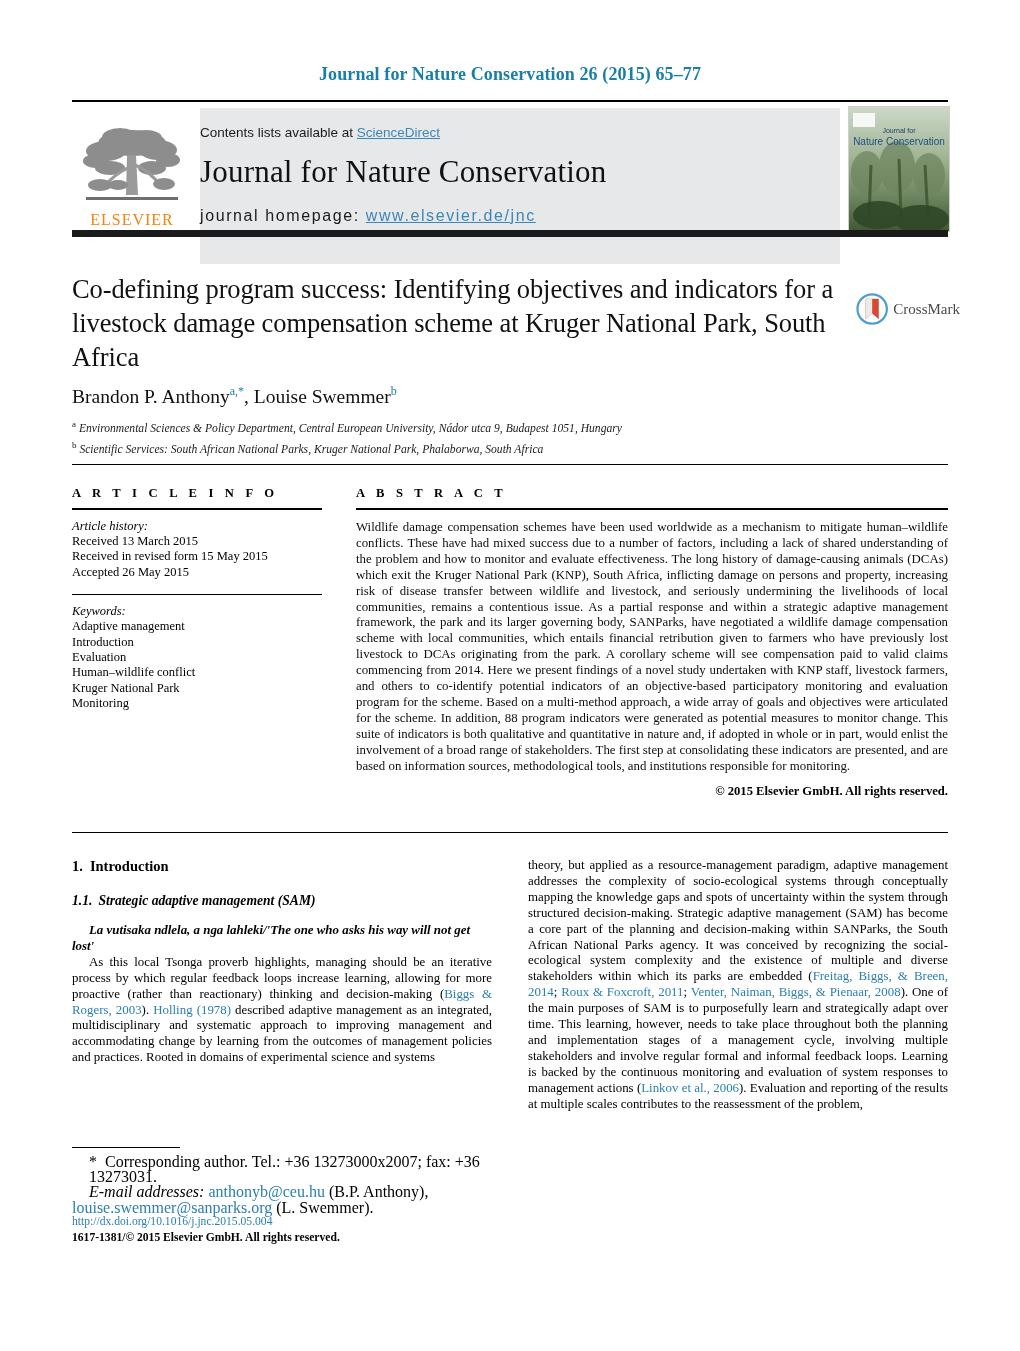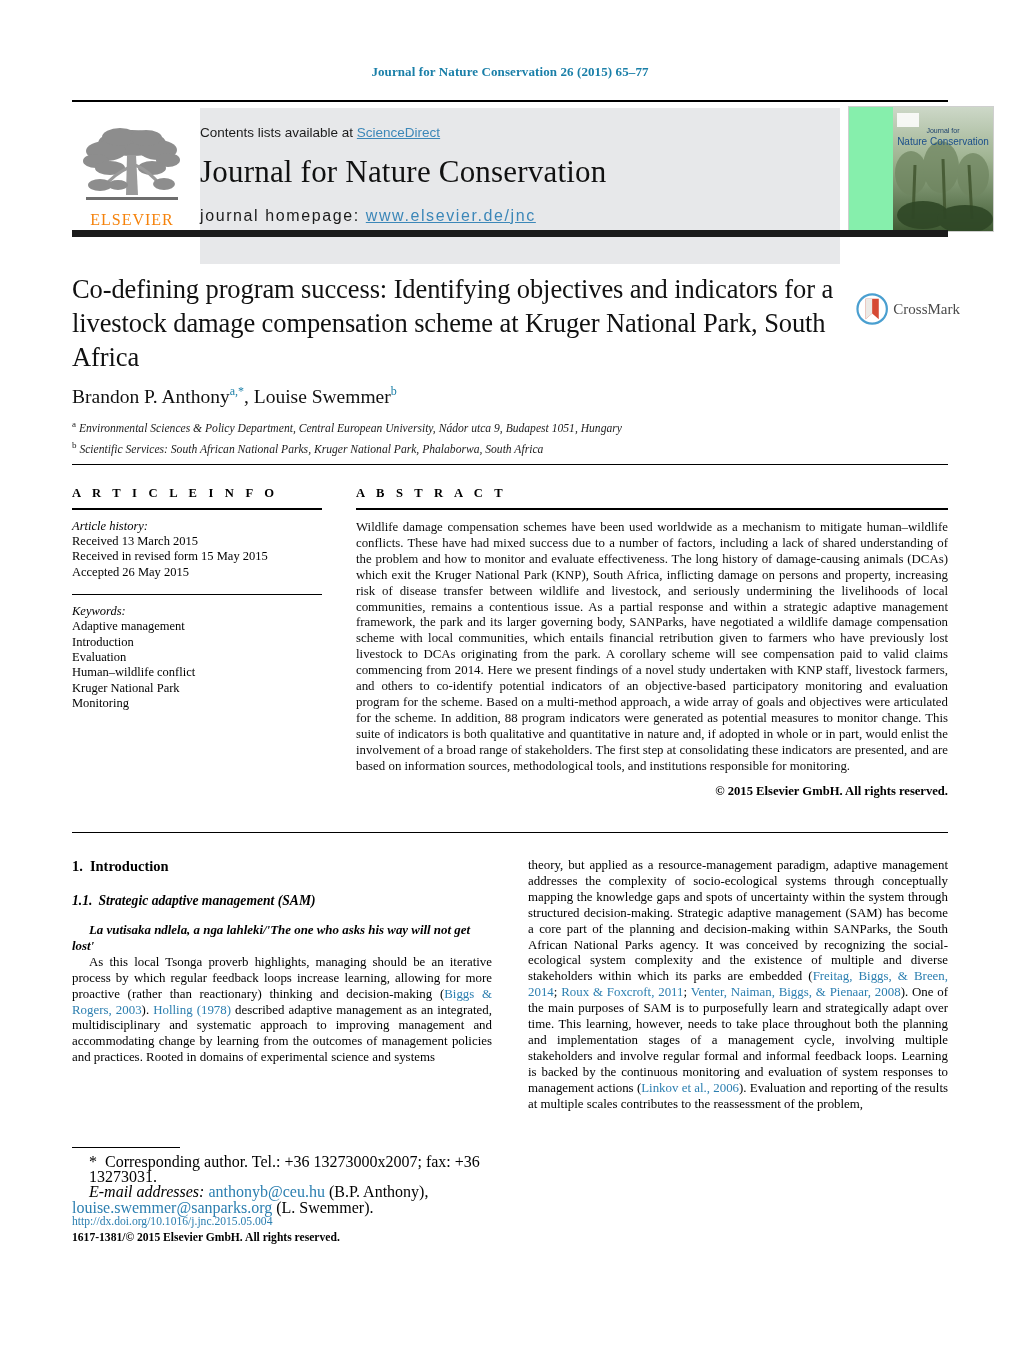--- a/index.html
+++ b/index.html
@@ -21,21 +21,21 @@
     width: 1020px;
     height: 1351px;
   }
 
   
   .running-head {
     position: absolute;
     left: 0; top: 64px;
     width: 1020px;
     text-align: center;
-    font-size: 13px;
+    font-size: 18px;
     font-weight: bold;
     color: #1a7fa8;
     letter-spacing: .1px;
   }
 
   
   .masthead {
     position: absolute;
     left: 72px; top: 100px;
     width: 876px;
@@ -99,24 +99,23 @@
     font-size: 16px;
     letter-spacing: 1.6px;
     color: #1b1b1b;
   }
   .homepage-url { color: #3c87b8; }
 
   .cover-thumb {
     position: absolute;
     left: 776px; top: 6px;
     width: 100px; height: 124px;
-    background: #86efac;
+    background: #bef264;
     border: 1px solid #cfcfcf;
     overflow: hidden;
-    padding-left: 44px;
   }
 
   
   .title-block {
     position: absolute;
     left: 72px; top: 272px;
     width: 790px;
   }
   .paper-title {
     font-size: 26.5px;

